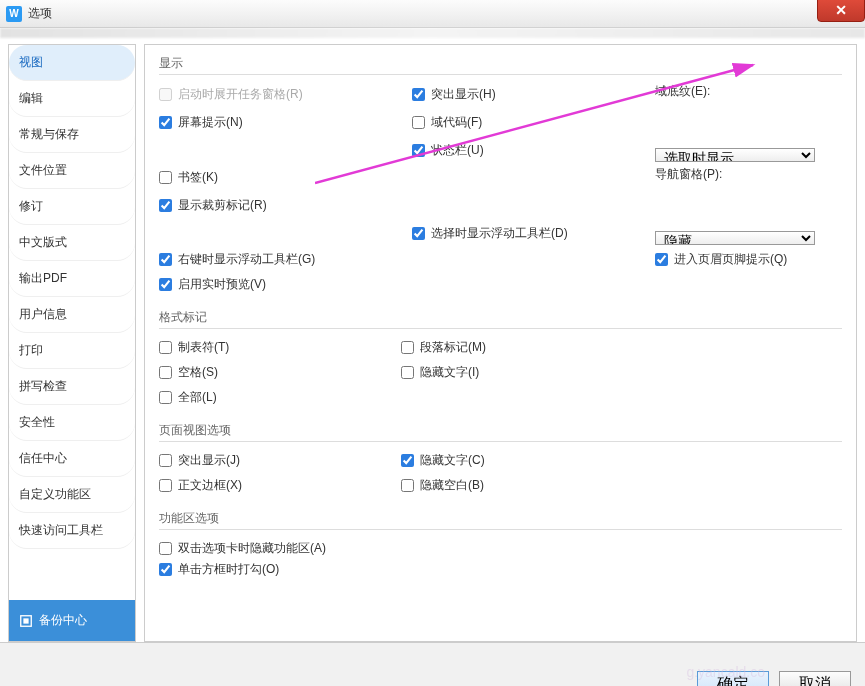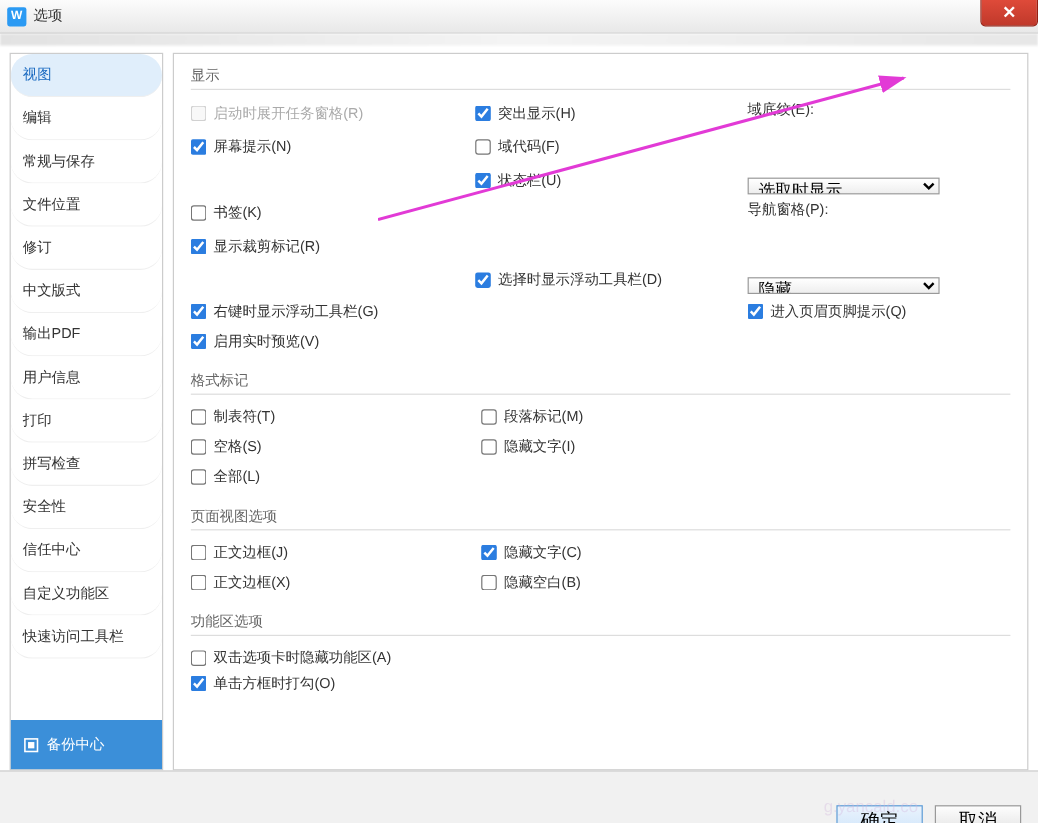--- a/index.html
+++ b/index.html
@@ -12,21 +12,21 @@
 .container { display: flex; height: 604px; padding: 6px 8px 0 8px; }
 .sidebar { width: 128px; border: 1px solid #ccc; background: #fff; display: flex; flex-direction: column; }
 .sidebar-list { flex: 1; overflow: auto; }
 .side-item { padding: 9px 10px; border-bottom: 1px solid #efefef; cursor: pointer; color: #333; border-radius: 18px; }
 .side-item.selected { background: #e0eefb; color: #1a6ac0; font-weight: 500; }
 .backup { background: #3b8fd9; color: #fff; padding: 12px 10px; display: flex; align-items: center; gap: 6px; cursor: pointer; }
 .backup .bicn { width: 14px; height: 14px; display:inline-block; }
 .content { flex: 1; margin-left: 8px; border: 1px solid #ccc; padding: 10px 14px; overflow: auto; background:#fff; position: relative; }
 .group { margin-bottom: 14px; }
 .group-hd { color: #666; padding-bottom: 2px; border-bottom: 1px solid #ddd; margin-bottom: 8px; }
-.row3 { display: grid; grid-template-columns: 230px 220px 180px; gap: 4px 7px; align-items: center; }
+.row3 { display: grid; grid-template-columns: 230px 220px 180px; gap: 4px 23px; align-items: center; }
 .row2 { display: grid; grid-template-columns: 230px 220px; gap: 4px 12px; align-items: center; }
 .ck { display: flex; align-items: center; gap: 6px; padding: 2px 0; color: #333; }
 .ck input { width: 13px; height: 13px; accent-color: #2b7de0; }
 .ck.disabled { color: #aaa; }
 .lbl { color: #333; }
 .sel { width: 160px; height: 14px; border: 1px solid #999; background: linear-gradient(#fff,#eee); font-size: 14px; padding: 0 4px; margin-top: 44px; }
 .rightcol { display: flex; flex-direction: column; gap: 4px; }
 .footer { position: absolute; bottom: 0; left: 0; right: 0; height: 44px; background: #f1f1f1; border-top: 1px solid #ccc; display: flex; align-items: center; justify-content: flex-end; gap: 10px; padding-right: 14px; }
 .btn { min-width: 72px; height: 26px; border: 1px solid #999; background: linear-gradient(#fdfdfd,#e0e0e0); cursor: pointer; font-size: 16px; margin-top: 39px; }
 .btn.primary { border-color: #5a9bd8; background: linear-gradient(#eaf3fd,#cde4fa); }
@@ -158,21 +158,21 @@
           </label>
           <div></div>
         </div>
     </div>
 
     <div class="group">
       <div class="group-hd">页面视图选项</div>
       <div class="row2" id="pv-grid">
           <label class="ck">
             <input type="checkbox" style="">
-            <span>正文边框(J)</span>
+            <span>突出显示(J)</span>
           </label>
           <label class="ck">
             <input type="checkbox" checked="" style="">
             <span>隐藏文字(C)</span>
           </label>
           <label class="ck">
             <input type="checkbox" style="">
             <span>正文边框(X)</span>
           </label>
           <label class="ck">

